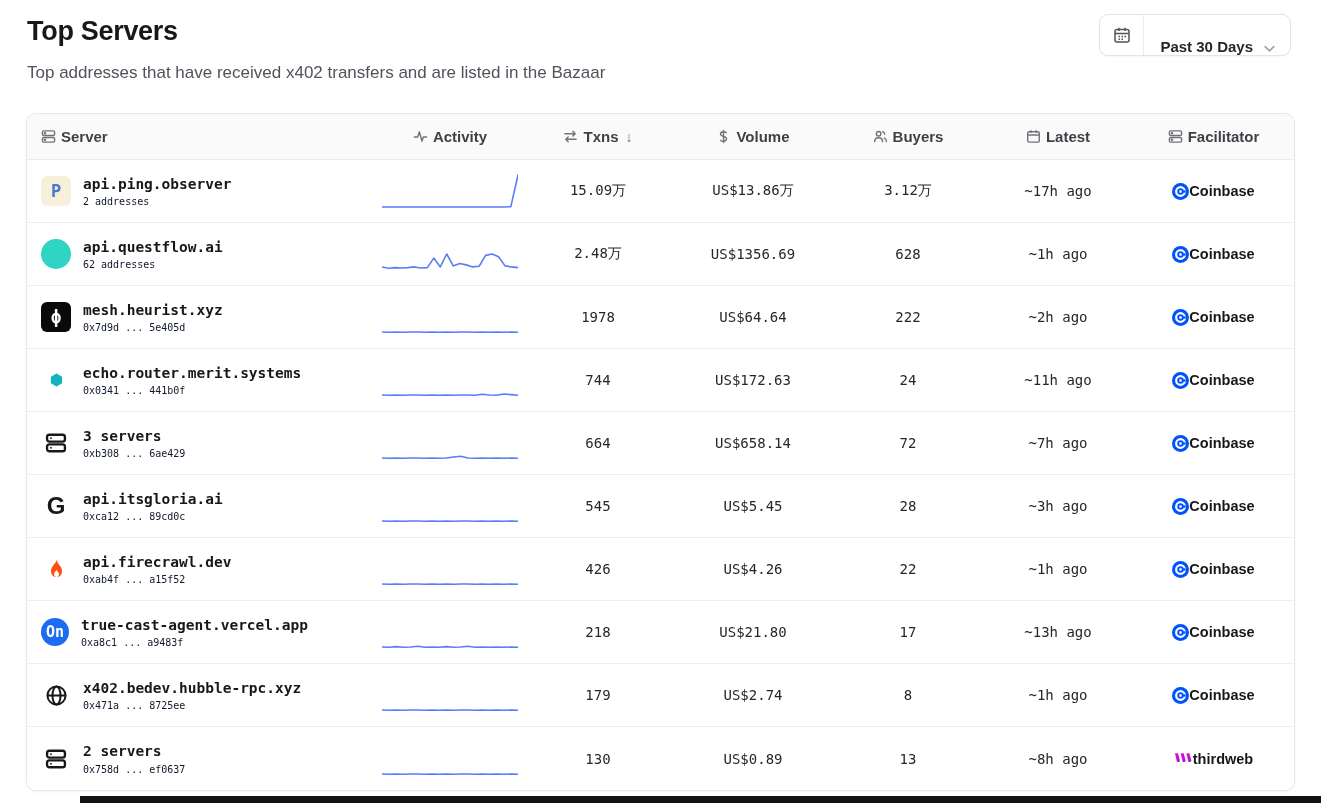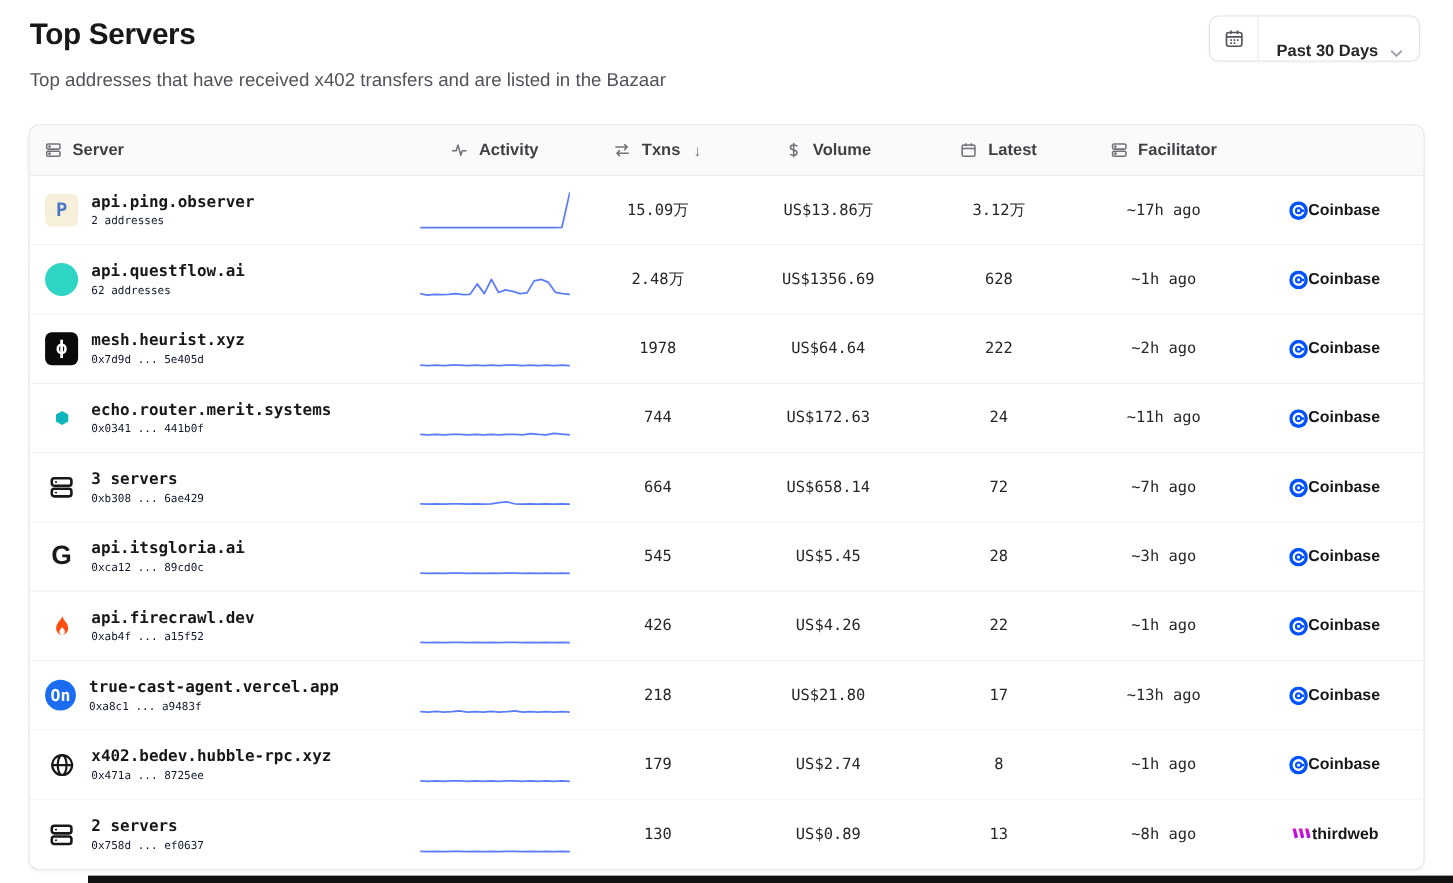--- a/index.html
+++ b/index.html
@@ -19,21 +19,21 @@
   .date-filter .label-seg { display:flex; align-items:flex-end; gap:10px; padding:0 14px 0 16px; }
   .date-filter .label-seg span { font-size:15px; font-weight:600; color:#27272a; }
   .date-filter .chev { color:#a1a1aa; display:flex; }
 
   
   .card { position:absolute; left:26px; top:113px; width:1269px; border:1px solid #e7e7ea;
     border-radius:10px; background:#fff; box-shadow:0 1px 3px rgba(0,0,0,.05); overflow:hidden; }
   .grid { display:grid; grid-template-columns:350px 146px 150px 160px 150px 150px 1fr; }
 
   .thead { background:#fafafa; border-bottom:1px solid #ececef; height:46px; }
-  .th { display:flex; align-items:center; justify-content:center; gap:10px;
+  .th { display:flex; align-items:center; justify-content:center; gap:5px;
     font-size:15px; font-weight:700; color:#3f3f46; }
   .th .hicon { color:#71717a; display:flex; align-items:center; }
   .th.left { justify-content:flex-start; padding-left:14px; }
   .sort-arrow { color:#71717a; font-weight:400; font-size:14px; margin-left:2px; }
 
   .trow { height:63px; border-bottom:1px solid #efeff1; background:#fff; cursor:pointer; }
   .trow:last-child { border-bottom:none; }
 
   .cell { display:flex; align-items:center; justify-content:center;
     font-family:"DejaVu Sans Mono", monospace; font-size:14px; color:#27272a; }
@@ -116,20 +116,31 @@
     <div class="th">
       <span class="hicon">
         <svg width="15" height="15" viewBox="0 0 16 16" fill="none" stroke="#71717a" stroke-width="1.5" stroke-linecap="round">
             <path d="M8 1.5 L8 14.5 M11 3.8 C11 3.8 10 3 8 3 C6 3 4.8 4 4.8 5.4 C4.8 8.6 11.2 7.2 11.2 10.4 C11.2 12 10 13 8 13 C6 13 5 12.2 5 12.2"></path>
           </svg>
       </span>
       <span>Volume</span>
     </div>
     <div class="th">
       <span class="hicon">
+        <svg width="15" height="15" viewBox="0 0 16 16" fill="none" stroke="#71717a" stroke-width="1.5" stroke-linecap="round">
+            <circle cx="6" cy="5" r="2.4"></circle>
+            <path d="M1.8 13.5 C1.8 10.8 3.6 9.4 6 9.4 C8.4 9.4 10.2 10.8 10.2 13.5"></path>
+            <path d="M10.5 2.9 C11.7 3.3 12.4 4.3 12.4 5.5"></path>
+            <path d="M12 9.8 C13.6 10.4 14.3 11.8 14.3 13.5"></path>
+          </svg>
+      </span>
+      <span>Buyers</span>
+    </div>
+    <div class="th">
+      <span class="hicon">
         <svg width="15" height="15" viewBox="0 0 16 16" fill="none" stroke="#71717a" stroke-width="1.5">
             <rect x="1.8" y="3" width="12.4" height="11" rx="1.5"></rect>
             <line x1="1.8" y1="6.4" x2="14.2" y2="6.4"></line>
             <line x1="5.3" y1="1.4" x2="5.3" y2="4.2"></line>
             <line x1="10.7" y1="1.4" x2="10.7" y2="4.2"></line>
           </svg>
       </span>
       <span>Latest</span>
     </div>
     <div class="th">

